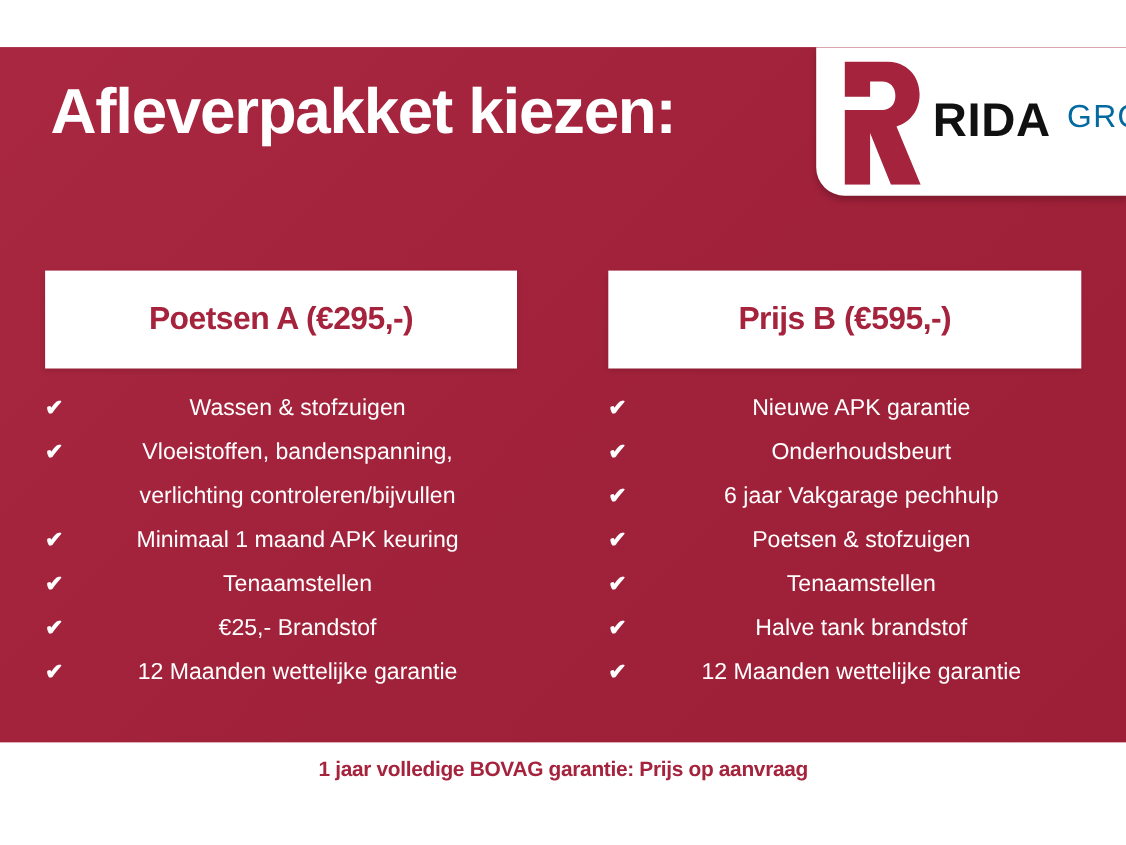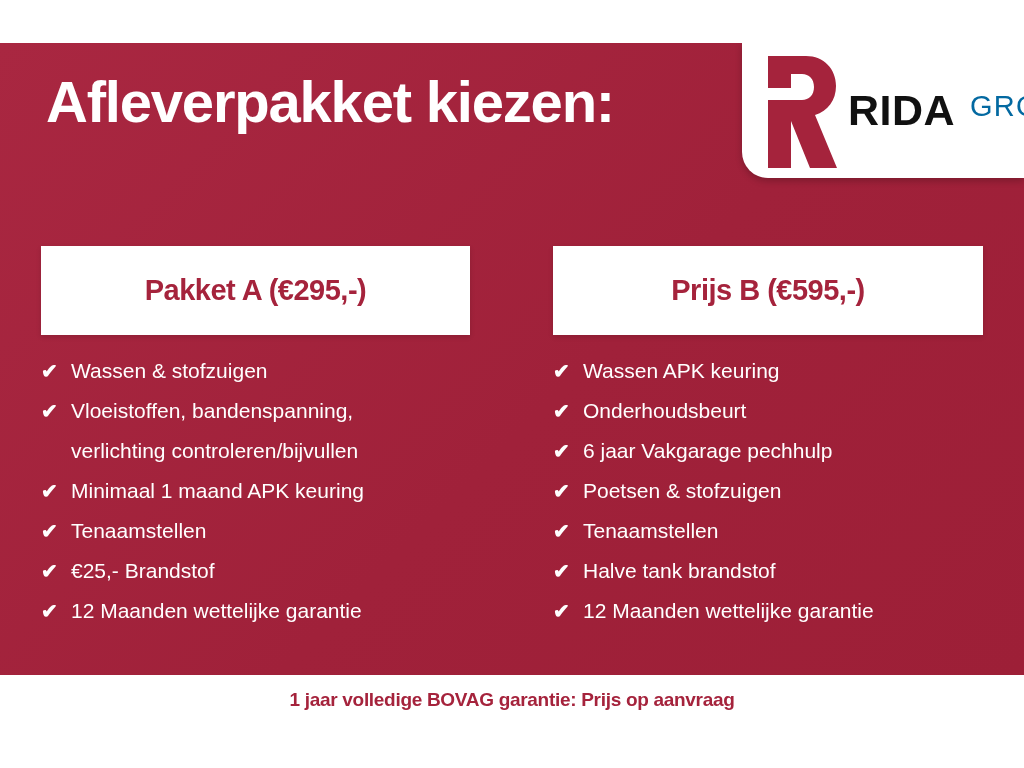--- a/index.html
+++ b/index.html
@@ -144,20 +144,21 @@
     text-align: left;
     font-size: 20px;
     font-weight: bold;
     color: #ffffff;
     line-height: 40px;
   }
   .pkg-item-label {
     flex: 1 1 auto;
     color: #ffffff;
     white-space: pre-line;
+    text-align: center;
   }
 
   
   #footer {
     position: absolute;
     left: 0;
     top: 675px;
     width: 1024px;
     height: 93px;
     background: #ffffff;
@@ -190,21 +191,21 @@
         </svg>
         <div id="logo-words">
           <div id="logo-rida">RIDA</div>
           <div id="logo-groep">GROEP</div>
         </div>
       </div>
     </div>
 
     <div class="pkg-col" id="pkg-col-a">
       <div class="pkg-header">
-        <span class="pkg-title">Pakket A (€295,-)</span>
+        <span class="pkg-title">Poetsen A (€295,-)</span>
       </div>
       <ul class="pkg-list" id="pkg-list-a">
           <li class="pkg-item">
             <span class="check-icon">✔</span>
             <span class="pkg-item-label">Wassen &amp; stofzuigen</span>
           </li>
           <li class="pkg-item">
             <span class="check-icon">✔</span>
             <span class="pkg-item-label">Vloeistoffen, bandenspanning,
 verlichting controleren/bijvullen</span>
@@ -228,21 +229,21 @@
         </ul>
     </div>
 
     <div class="pkg-col" id="pkg-col-b">
       <div class="pkg-header">
         <span class="pkg-title">Prijs B (€595,-)</span>
       </div>
       <ul class="pkg-list" id="pkg-list-b">
           <li class="pkg-item">
             <span class="check-icon">✔</span>
-            <span class="pkg-item-label">Wassen APK keuring</span>
+            <span class="pkg-item-label">Nieuwe APK garantie</span>
           </li>
           <li class="pkg-item">
             <span class="check-icon">✔</span>
             <span class="pkg-item-label">Onderhoudsbeurt</span>
           </li>
           <li class="pkg-item">
             <span class="check-icon">✔</span>
             <span class="pkg-item-label">6 jaar Vakgarage pechhulp</span>
           </li>
           <li class="pkg-item">

